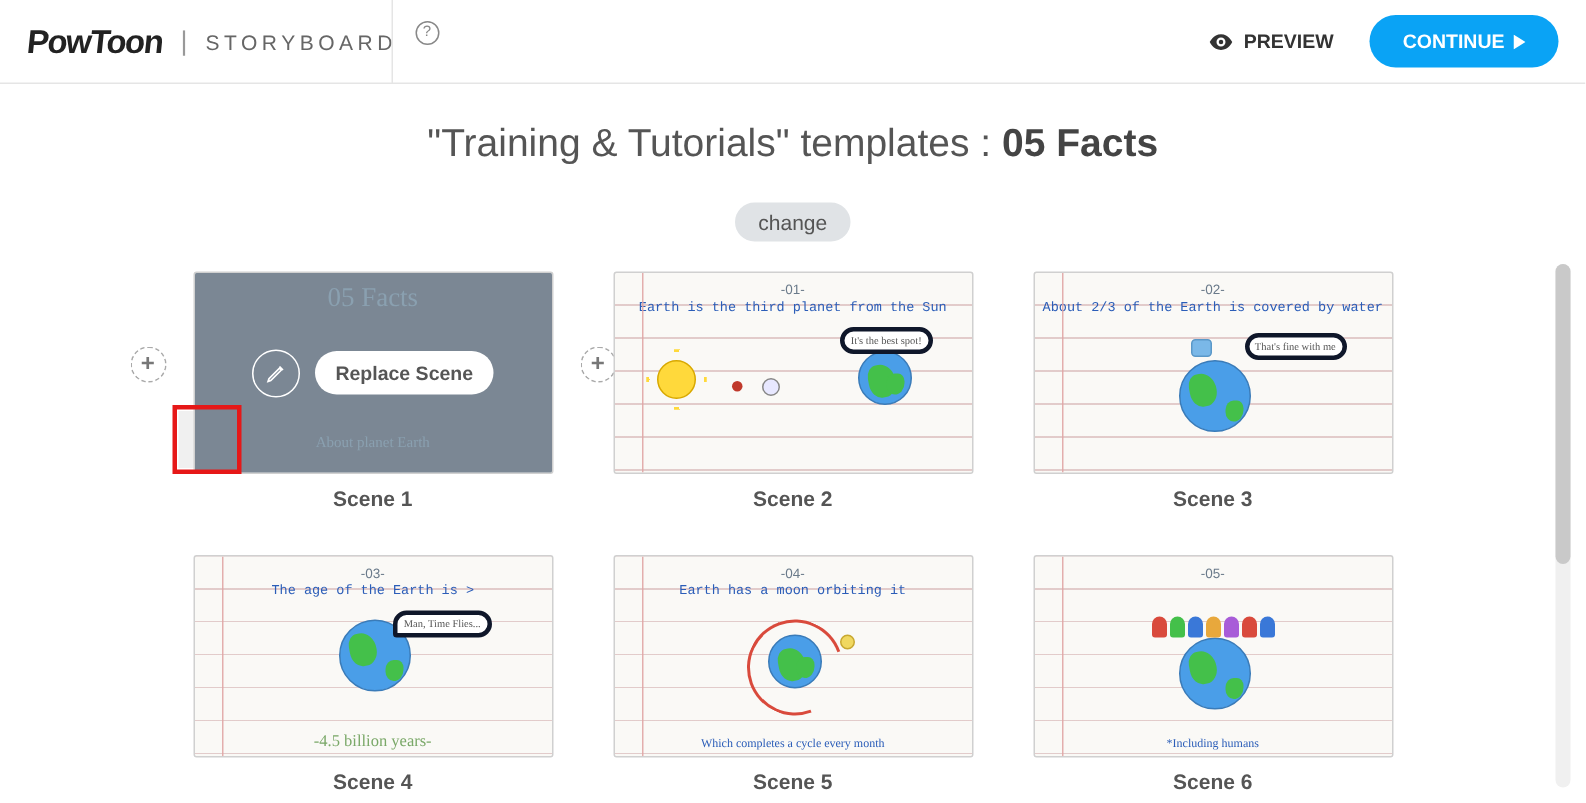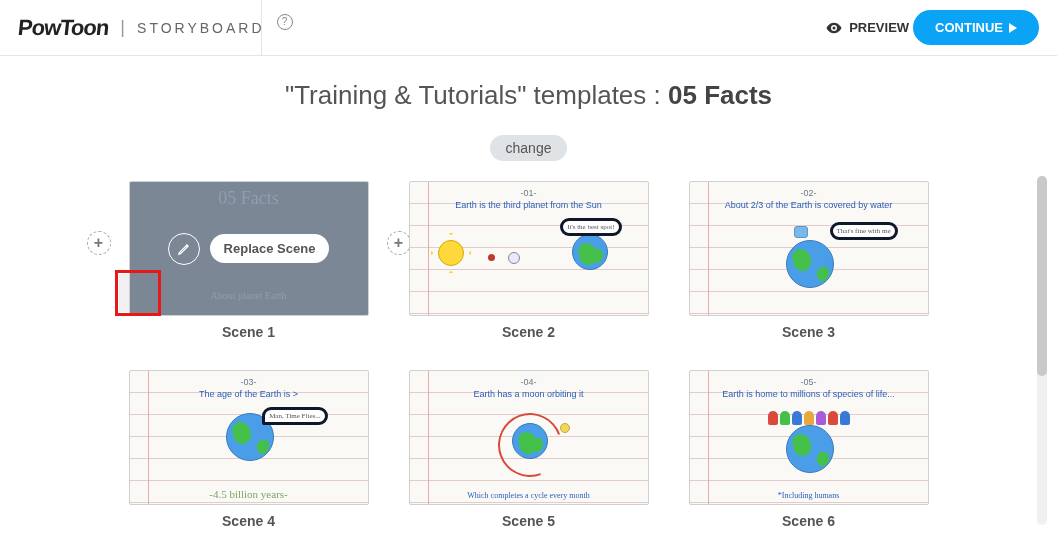--- a/index.html
+++ b/index.html
@@ -52,21 +52,21 @@
     justify-content: center;
     font-size: 10px;
     color: #888;
     margin-left: 4px;
     position: relative;
     top: -6px;
   }
   .header-right {
     display: flex;
     align-items: center;
-    gap: 4px;
+    gap: 24px;
   }
   .preview-btn {
     display: inline-flex;
     align-items: center;
     gap: 6px;
     font-size: 13px;
     font-weight: 700;
     color: #333;
     cursor: pointer;
   }
@@ -167,21 +167,21 @@
     font-size: 9px;
     color: #6a7a8a;
     font-family: Liberation Sans, sans-serif;
   }
   .thumb-subtitle {
     position: absolute;
     top: 18px; left: 0; right: 0;
     text-align: center;
     font-size: 9px;
     color: #2b5db8;
-    font-family: Liberation Sans, sans-serif;
+    font-family: Liberation Mono, monospace;
   }
   .thumb-bottom {
     position: absolute;
     bottom: 4px; left: 0; right: 0;
     text-align: center;
     font-size: 8px;
     color: #2b5db8;
     font-family: "Comic Sans MS", cursive;
   }
   .speech {
@@ -382,21 +382,20 @@
         <div class="earth sm" style="left:102px; top:52px;"></div>
         <div class="dot" style="left:150px; top:52px; width:10px; height:10px; background:#f0d860; border:1px solid #c8a830;"></div>
         <div class="thumb-bottom">Which completes a cycle every month</div>
       </div>
       <div class="scene-label">Scene 5</div>
     </div>
 
     <div class="scene-cell">
       <div class="scene-thumb paper-lines">
         <div class="thumb-title">-05-</div>
-        <div class="thumb-subtitle">Earth is home to millions of species of life...</div>
         <div class="earth" style="left:96px; top:54px;"></div>
         <div style="position:absolute; left:78px; top:40px; display:flex; gap:2px;">
           <span style="width:10px;height:14px;background:#d94a3c;border-radius:5px 5px 2px 2px;display:inline-block"></span>
           <span style="width:10px;height:14px;background:#44c04a;border-radius:5px 5px 2px 2px;display:inline-block"></span>
           <span style="width:10px;height:14px;background:#3a78d8;border-radius:5px 5px 2px 2px;display:inline-block"></span>
           <span style="width:10px;height:14px;background:#e8a83c;border-radius:5px 5px 2px 2px;display:inline-block"></span>
           <span style="width:10px;height:14px;background:#a85cd8;border-radius:5px 5px 2px 2px;display:inline-block"></span>
           <span style="width:10px;height:14px;background:#d94a3c;border-radius:5px 5px 2px 2px;display:inline-block"></span>
           <span style="width:10px;height:14px;background:#3a78d8;border-radius:5px 5px 2px 2px;display:inline-block"></span>
         </div>

